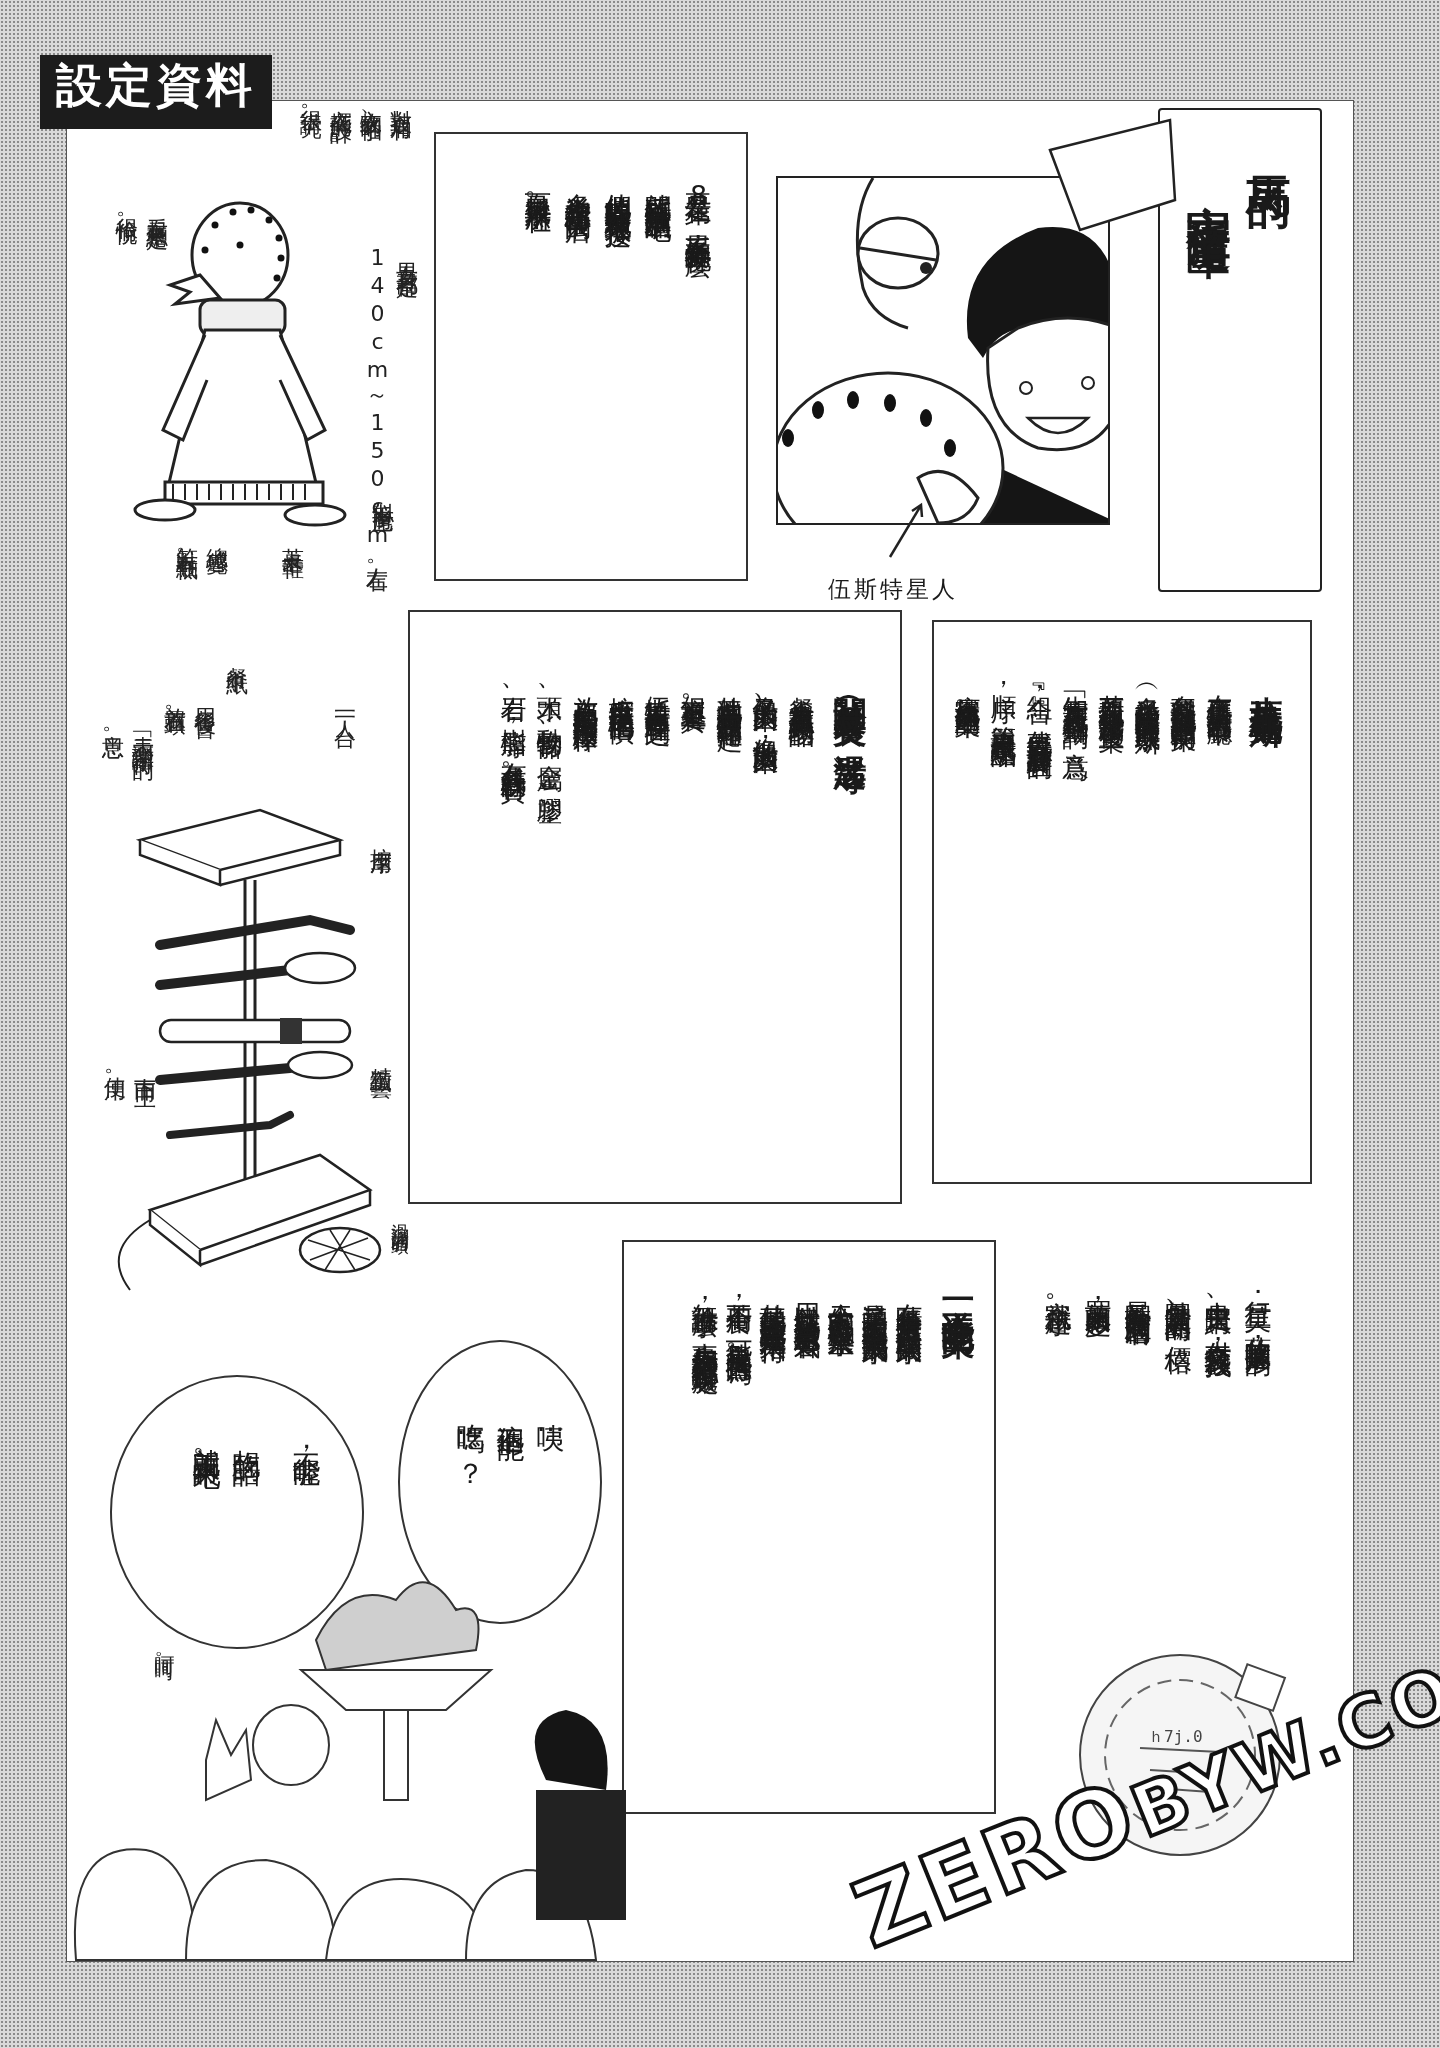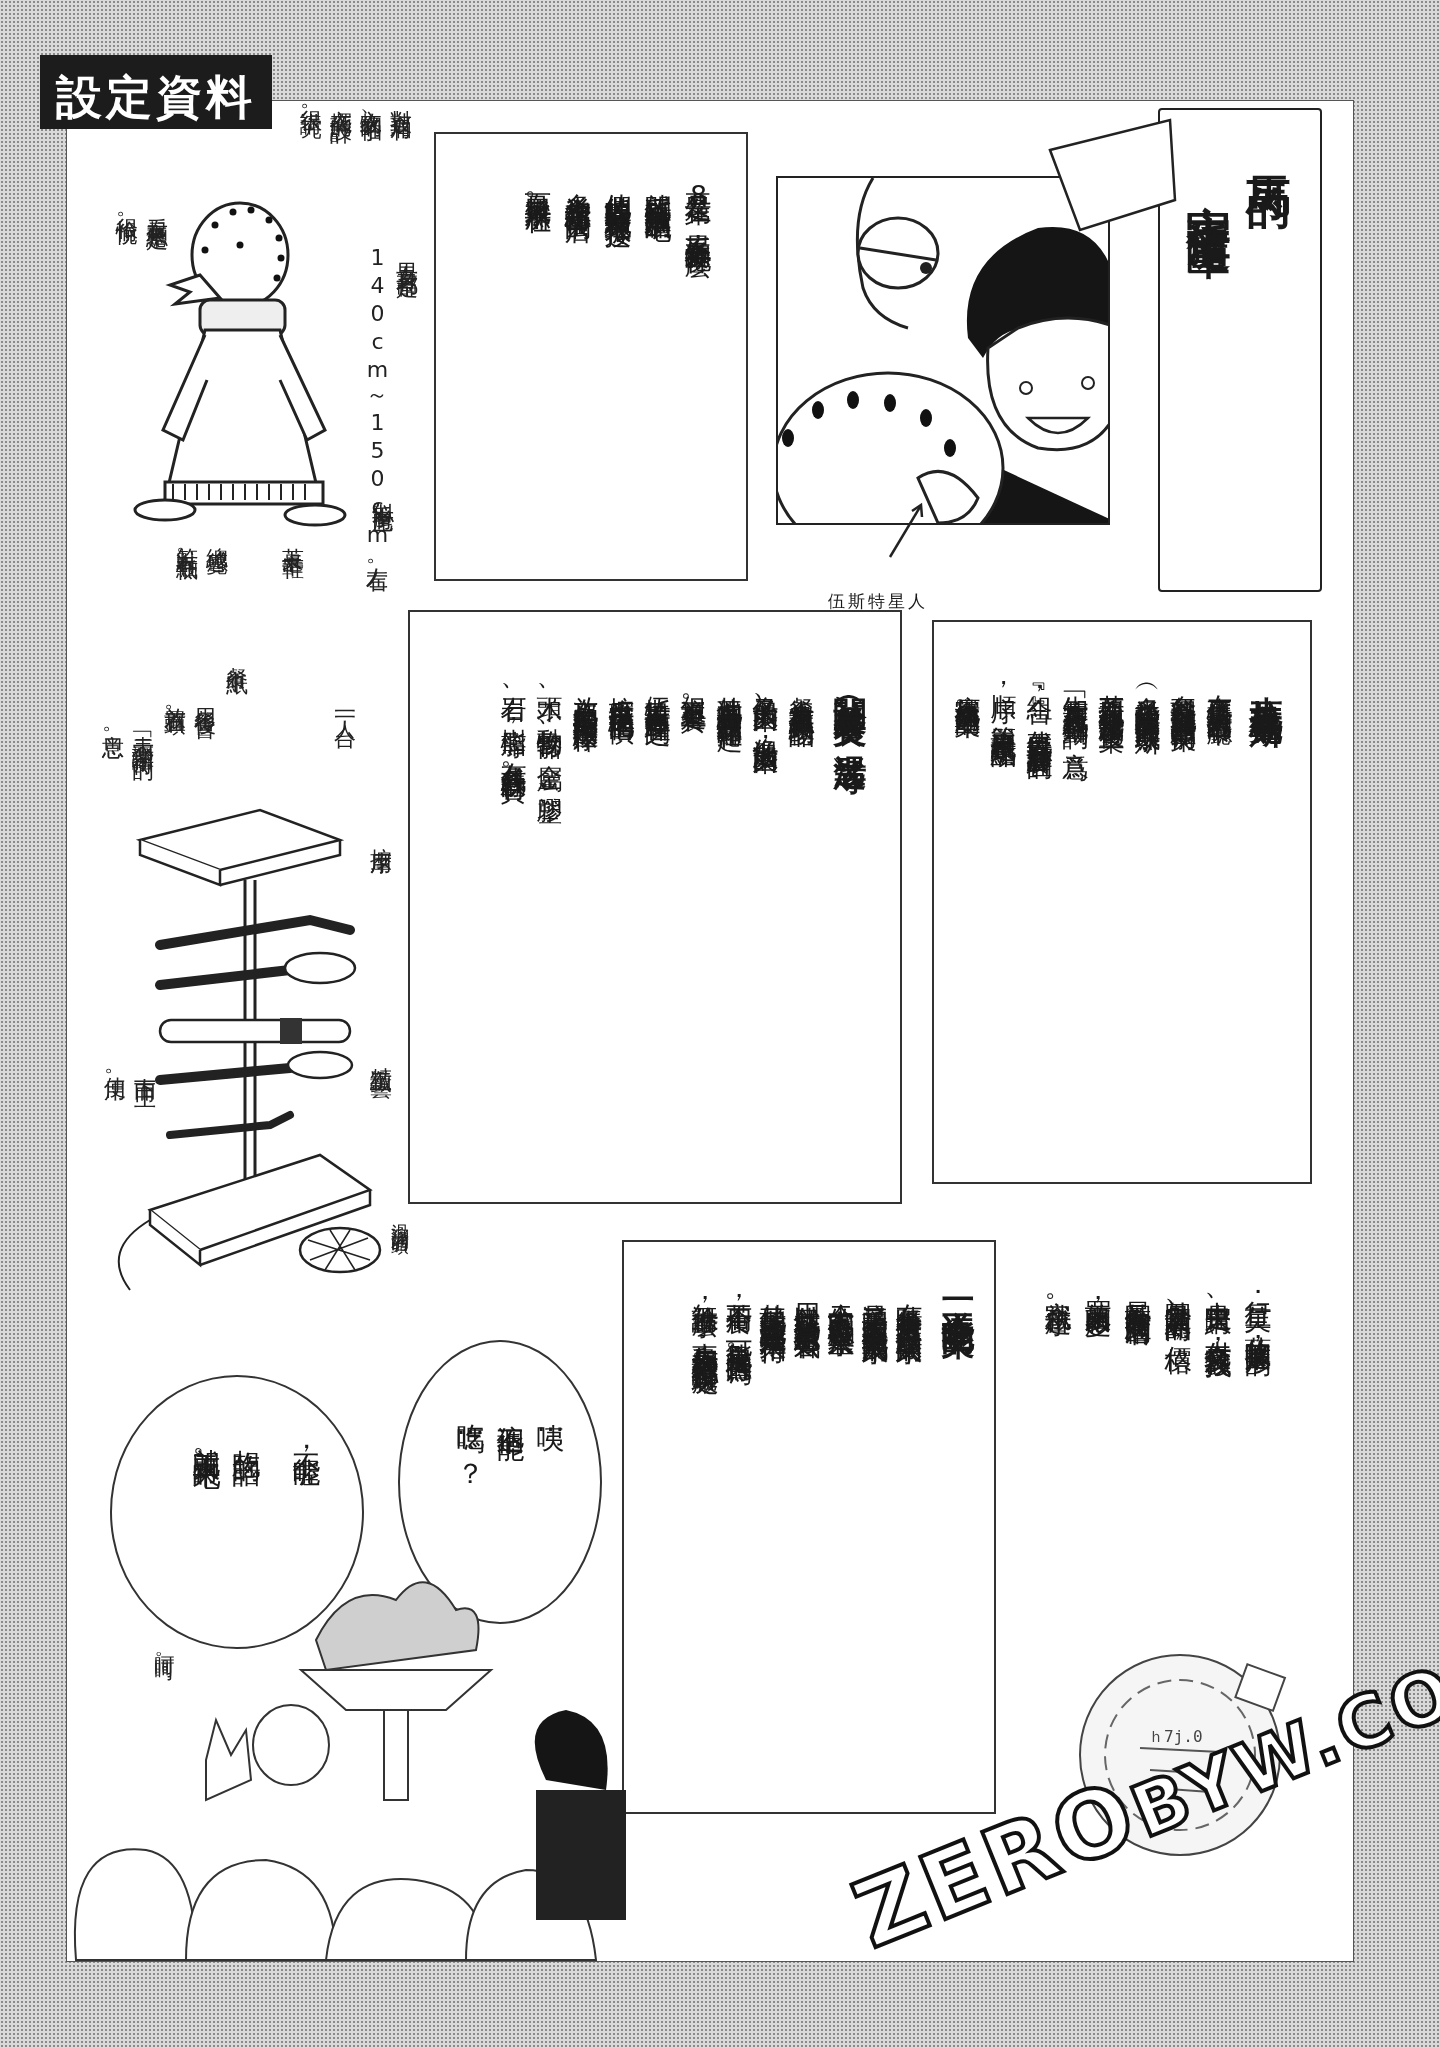--- a/index.html
+++ b/index.html
@@ -10,21 +10,21 @@
        font-family:"DejaVu Sans","Liberation Sans",sans-serif;color:#1a1a1a;}
   .page{position:absolute;left:66px;top:100px;width:1286px;height:1860px;background:#fff;border:1.5px solid #555;}
   .abs{position:absolute;}
   .vt{writing-mode:vertical-rl;text-orientation:upright;}
   .box{position:absolute;border:2px solid #333;background:#fff;}
   .body-text{font-size:27px;line-height:40px;letter-spacing:2px;white-space:pre;}
   .heading{font-weight:bold;font-size:33px;letter-spacing:3px;white-space:pre;}
   .note{font-size:22px;letter-spacing:3px;line-height:30px;white-space:pre;color:#222;}
   .title-tab{position:absolute;left:40px;top:55px;width:232px;height:74px;background:#1c1c1c;
      color:#fff;font-family:"DejaVu Serif","Liberation Serif",serif;font-weight:bold;font-size:46px;
-     display:flex;align-items:flex-end;justify-content:center;letter-spacing:4px;}
+     display:flex;align-items:flex-start;justify-content:center;letter-spacing:4px;}
   .essay-frame{position:absolute;left:1158px;top:108px;width:160px;height:480px;border:2.5px solid #222;border-radius:4px;background:#fff;}
   .essay-title{font-family:"DejaVu Serif","Liberation Serif",serif;font-weight:bold;font-size:44px;letter-spacing:6px;white-space:pre;line-height:58px;}
   .panel{position:absolute;border:2.5px solid #222;background:#fff;overflow:hidden;}
   svg{position:absolute;overflow:visible;}
   .bubble{position:absolute;background:#fff;border:2px solid #333;border-radius:50%;}
   .bubble-text{font-size:28px;line-height:40px;letter-spacing:3px;white-space:pre;}
   .watermark{position:absolute;left:840px;top:1870px;transform:rotate(-22deg);transform-origin:left top;
      font-family:"DejaVu Sans","Liberation Sans",sans-serif;font-weight:bold;font-size:92px;
      color:#fff;-webkit-text-stroke:4px #111;letter-spacing:4px;white-space:nowrap;}
   .watermark .small{font-size:72px;}
@@ -65,21 +65,21 @@
       <ellipse cx="10" cy="260" rx="6" ry="9"></ellipse>
         <ellipse cx="40" cy="232" rx="6" ry="9"></ellipse>
       <ellipse cx="75" cy="222" rx="6" ry="9"></ellipse>
         <ellipse cx="112" cy="225" rx="6" ry="9"></ellipse>
       <ellipse cx="148" cy="240" rx="6" ry="9"></ellipse>
         <ellipse cx="172" cy="270" rx="6" ry="9"></ellipse>
     </g>
     <path d="M140 300 Q170 280 200 320 Q190 345 160 345 Z" fill="#fff" stroke="#222" stroke-width="3"></path>
   </svg>
 </div>
-<div class="abs" style="left:828px;top:590px;font-size:17px;letter-spacing:3px;">伍斯特星人</div>
+<div class="abs" style="left:828px;top:574px;font-size:23px;letter-spacing:3px;">伍斯特星人</div>
 <svg style="left:880px;top:505px;" width="60" height="60">
   <line x1="10" y1="52" x2="40" y2="2" stroke="#222" stroke-width="2.5"></line>
   <path d="M32 6 L41 0 L42 12" fill="none" stroke="#222" stroke-width="2.5"></path>
 </svg>
 
 <svg style="left:1040px;top:120px;" width="140" height="120">
   <path d="M10 30 L130 0 L135 80 L40 110 Z" fill="#fff" stroke="#222" stroke-width="2.5"></path>
 </svg>
 
 <div class="box" style="left:434px;top:132px;width:310px;height:445px;">

